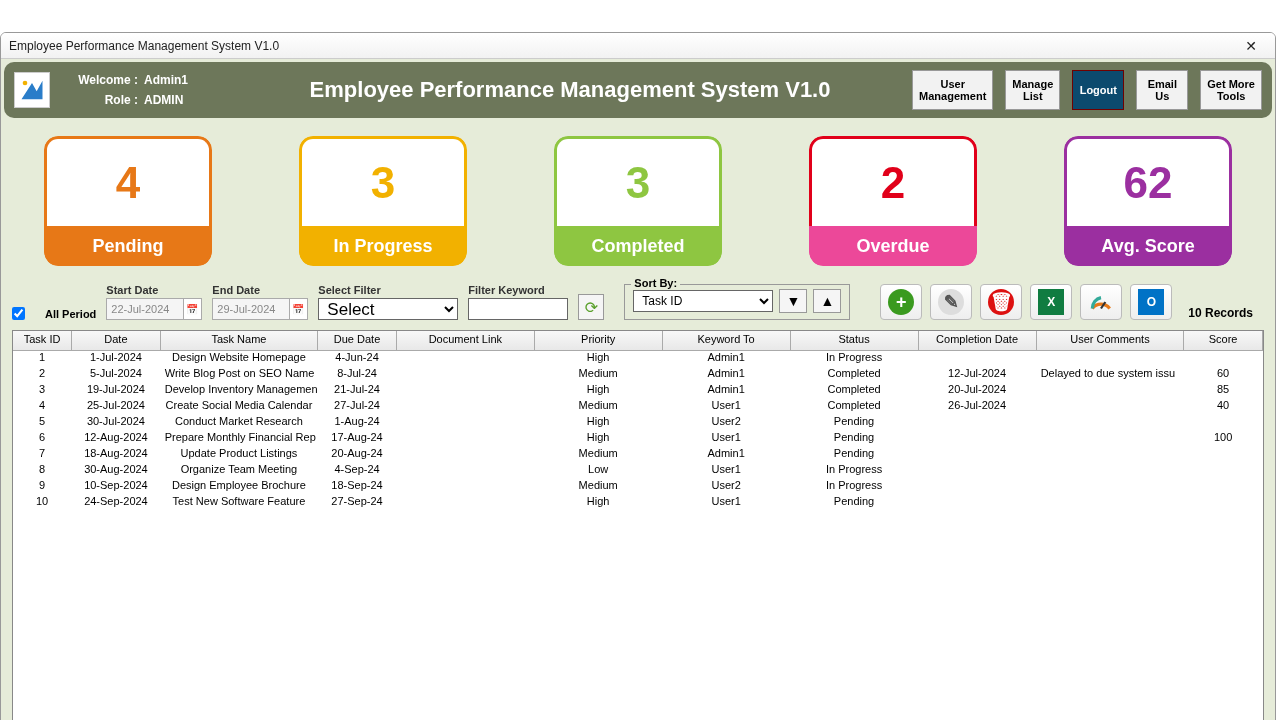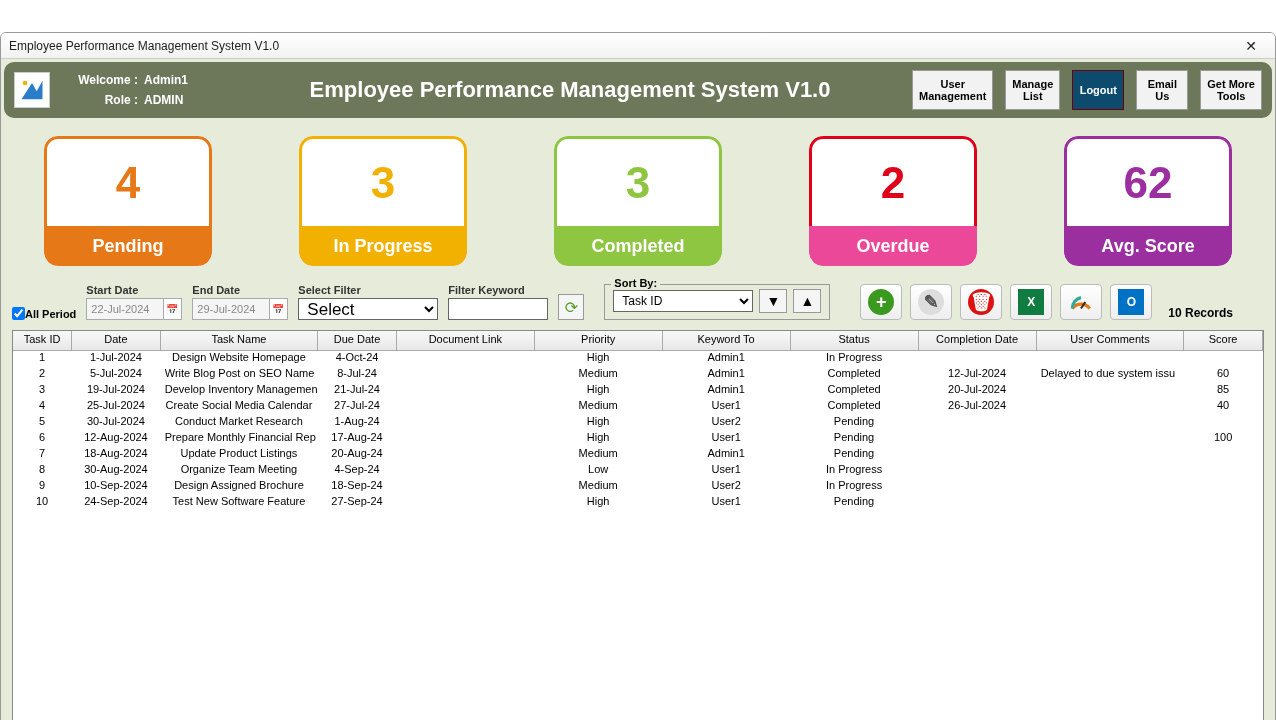--- a/index.html
+++ b/index.html
@@ -23,21 +23,21 @@
 .cards { display:flex; justify-content:space-between; padding:18px 40px 14px 40px; }
 .card { width:168px; height:130px; border-radius:14px; display:flex; flex-direction:column; overflow:hidden; }
 .card-num { flex:1; background:#fff; display:flex; align-items:center; justify-content:center; font-size:44px; font-weight:bold; border:3px solid; border-bottom:none; border-top-left-radius:14px; border-top-right-radius:14px; }
 .card-label { height:40px; display:flex; align-items:center; justify-content:center; font-size:18px; font-weight:bold; color:#fff; border-bottom-left-radius:14px; border-bottom-right-radius:14px; }
 .c-pending .card-num{border-color:#e77817;color:#e77817;} .c-pending .card-label{background:#e77817;}
 .c-progress .card-num{border-color:#f2b100;color:#f2b100;} .c-progress .card-label{background:#f2b100;}
 .c-completed .card-num{border-color:#8ec641;color:#8ec641;} .c-completed .card-label{background:#8ec641;}
 .c-overdue .card-num{border-color:#e1001a;color:#e1001a;} .c-overdue .card-label{background:#ec4899;}
 .c-score .card-num{border-color:#9b2fa0;color:#9b2fa0;} .c-score .card-label{background:#9b2fa0;}
 .filters { display:flex; align-items:flex-end; gap:10px; padding:4px 8px 10px 8px; }
-.chk { display:flex; align-items:flex-end; gap:0; font-weight:bold; font-size:11px; }
+.chk { display:flex; align-items:flex-end; gap:20px; font-weight:bold; font-size:11px; }
 .fcol { display:flex; flex-direction:column; gap:2px; }
 .flabel { font-size:11px; font-weight:bold; color:#333; }
 .date-wrap{display:flex;align-items:center;}
 .date-input { width:78px; height:22px; border:1px solid #aaa; background:#f5f5f5; padding:0 4px; font-size:11px; color:#888;}
 .cal-ico{width:18px;height:22px;border:1px solid #aaa;border-left:none;background:#fff;display:flex;align-items:center;justify-content:center;font-size:10px;color:#c00;}
 .select-input{width:140px;height:22px;border:1px solid #666;background:#fff;font-size:17px;padding:0 4px;}
 .kw-input{width:100px;height:22px;border:1px solid #666;background:#fff;font-size:12px;padding:0 4px;}
 .refresh-btn{width:26px;height:26px;border:1px solid #999;background:#f5f5f5;display:flex;align-items:center;justify-content:center;cursor:pointer;}
 .sortbox{border:1px solid #999;padding:4px 8px 6px 8px;display:flex;align-items:center;gap:6px;position:relative;margin-left:10px;}
 .sortbox-legend{position:absolute;top:-8px;left:6px;background:#e6ecd9;padding:0 3px;font-size:11px;font-weight:bold;}
@@ -198,21 +198,21 @@
         <div class="gh w-status">Status</div>
         <div class="gh w-compdate">Completion Date</div>
         <div class="gh w-comments">User Comments</div>
         <div class="gh w-score">Score</div>
       </div>
       <div class="grid-body" id="grid-body">
           <div class="grow">
             <div class="gc w-taskid">1</div>
             <div class="gc w-date">1-Jul-2024</div>
             <div class="gc w-taskname">Design Website Homepage</div>
-            <div class="gc w-due">4-Oct-24</div>
+            <div class="gc w-due">4-Jun-24</div>
             <div class="gc w-doclink"></div>
             <div class="gc w-priority">High</div>
             <div class="gc w-assigned">Admin1</div>
             <div class="gc w-status">In Progress</div>
             <div class="gc w-compdate"></div>
             <div class="gc w-comments left"></div>
             <div class="gc w-score"></div>
           </div>
           <div class="grow">
             <div class="gc w-taskid">2</div>
@@ -301,21 +301,21 @@
             <div class="gc w-priority">Low</div>
             <div class="gc w-assigned">User1</div>
             <div class="gc w-status">In Progress</div>
             <div class="gc w-compdate"></div>
             <div class="gc w-comments left"></div>
             <div class="gc w-score"></div>
           </div>
           <div class="grow">
             <div class="gc w-taskid">9</div>
             <div class="gc w-date">10-Sep-2024</div>
-            <div class="gc w-taskname">Design Assigned Brochure</div>
+            <div class="gc w-taskname">Design Employee Brochure</div>
             <div class="gc w-due">18-Sep-24</div>
             <div class="gc w-doclink"></div>
             <div class="gc w-priority">Medium</div>
             <div class="gc w-assigned">User2</div>
             <div class="gc w-status">In Progress</div>
             <div class="gc w-compdate"></div>
             <div class="gc w-comments left"></div>
             <div class="gc w-score"></div>
           </div>
           <div class="grow">

